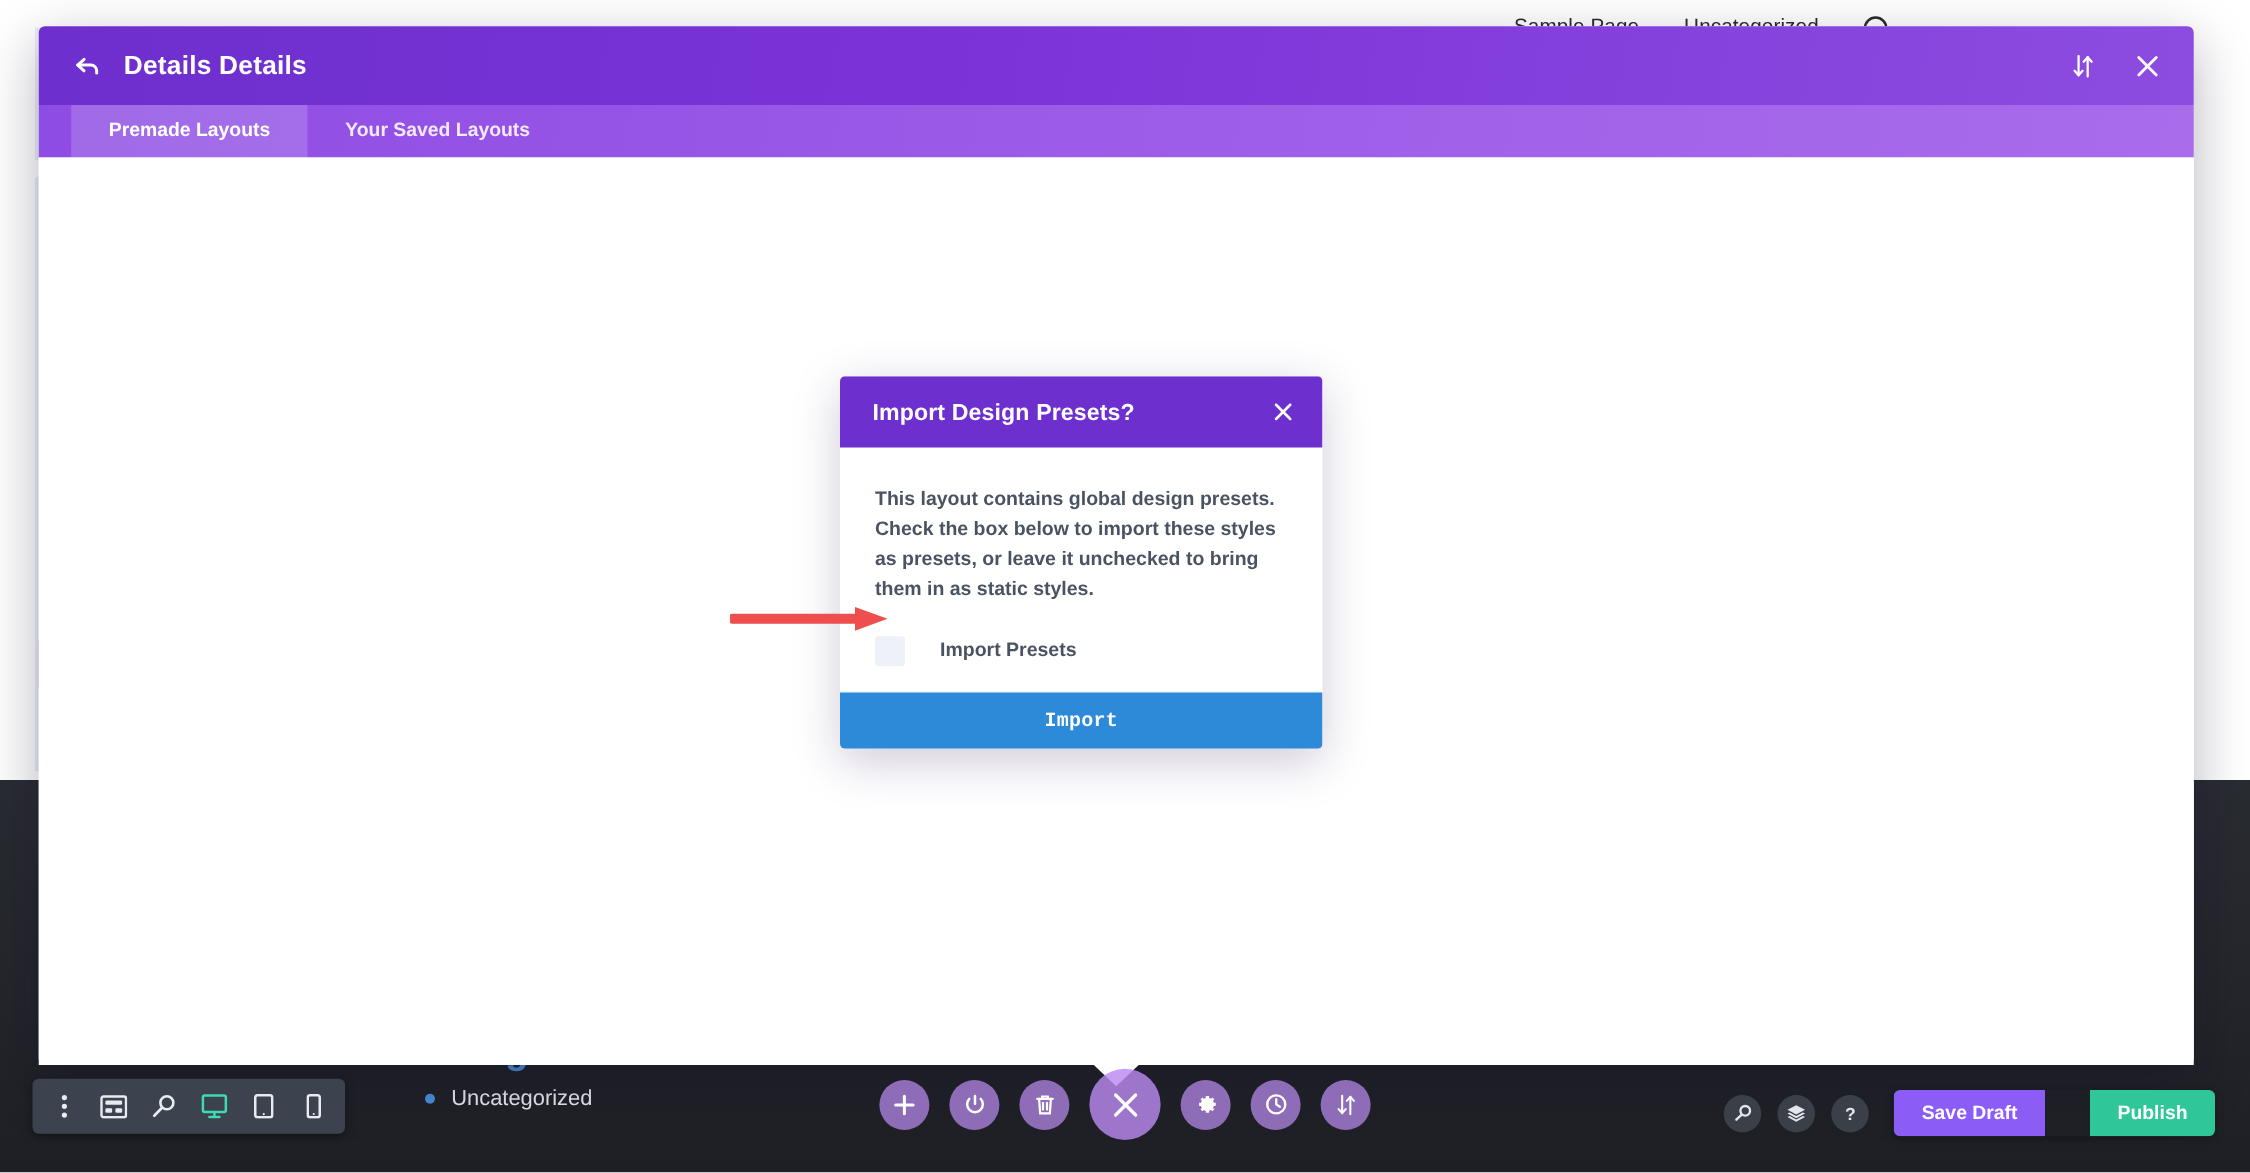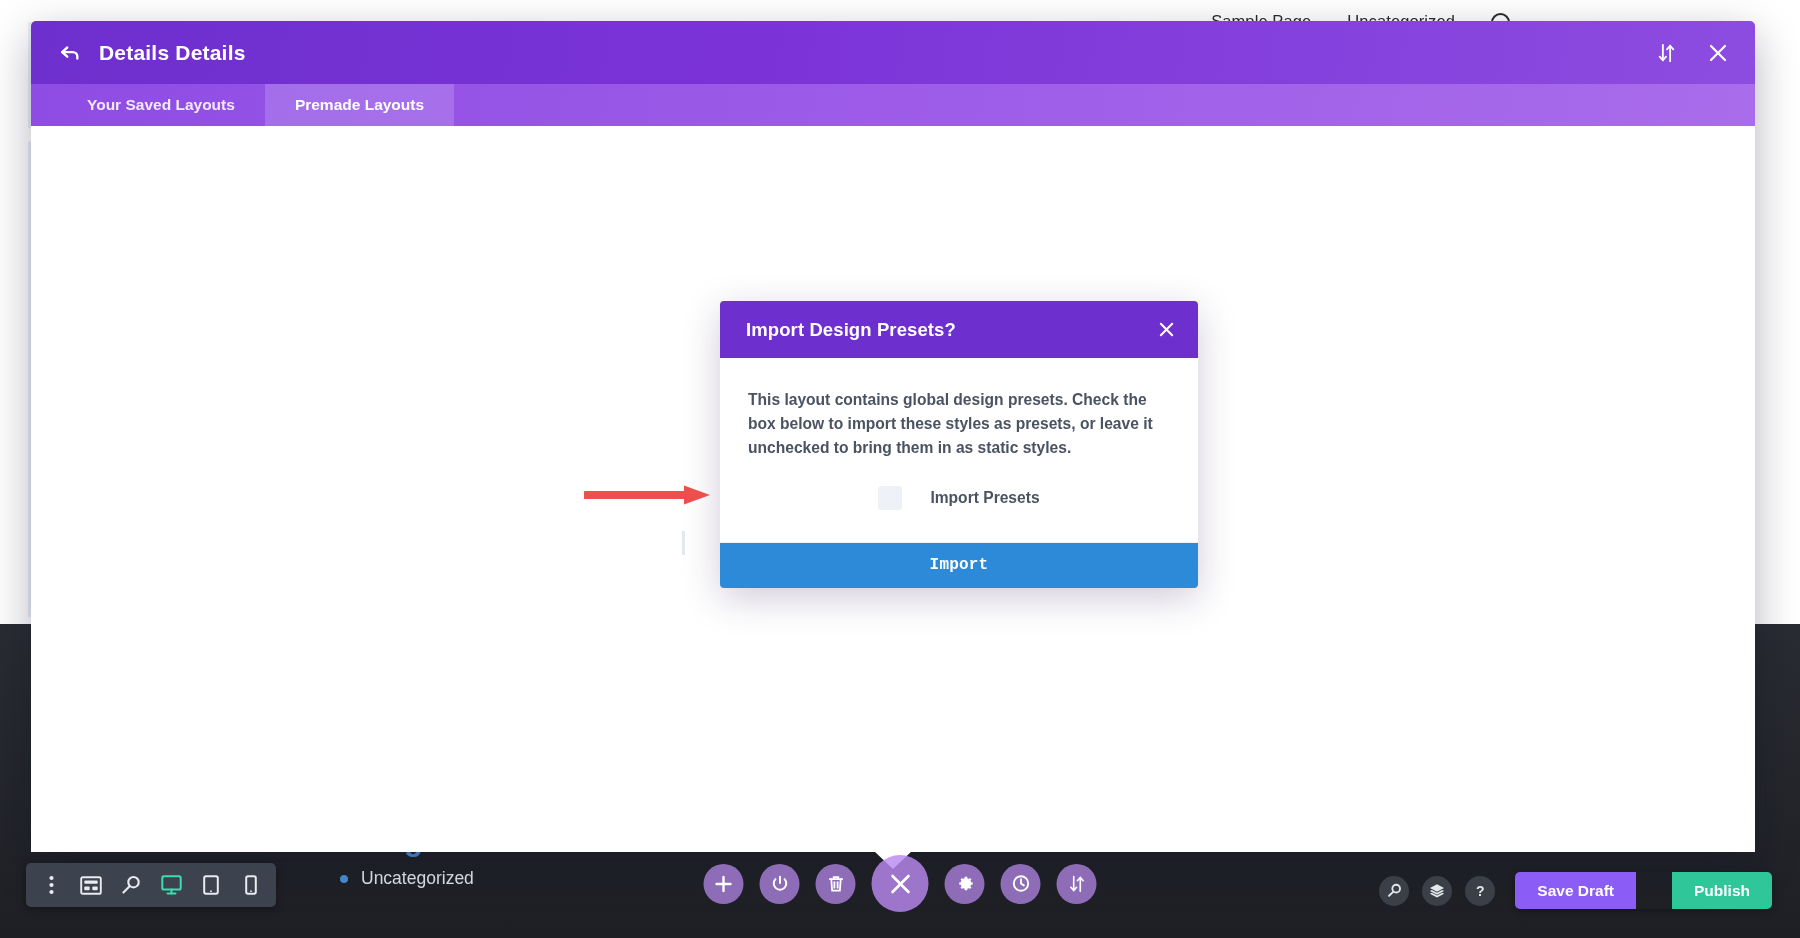--- a/index.html
+++ b/index.html
@@ -225,23 +225,23 @@
     left: 651px;
     top: 405px;
     width: 3px;
     height: 24px;
     background: #e3e8f1;
   }
 
   
   .modal {
     position: absolute;
-    left: 720px;
+    left: 672px;
     top: 301px;
-    width: 478px;
+    width: 386px;
     background: #ffffff;
     border-radius: 4px;
     box-shadow: 0 10px 38px rgba(40,20,80,.22);
     overflow: hidden;
   }
   .modal-header {
     height: 57px;
     background: #6d2fcd;
     display: flex;
     align-items: center;
@@ -254,34 +254,33 @@
     letter-spacing: .1px;
   }
   .modal-close {
     margin-left: auto;
     width: 24px; height: 24px;
     display: flex; align-items: center; justify-content: center;
     color: #ffffff;
     cursor: pointer;
   }
   .modal-body {
-    padding: 30px 28px 32px 28px;
+    padding: 30px 28px 20px 28px;
   }
   .modal-text {
     font-size: 15.6px;
     line-height: 1.53;
     color: #4a5362;
     font-weight: 600;
   }
   .modal-checkrow {
     margin-top: 26px;
     display: flex;
     align-items: center;
     gap: 28px;
-    justify-content: center;
   }
   .checkbox {
     width: 24px; height: 24px;
     background: #eef1f7;
     border-radius: 3px;
     flex: 0 0 24px;
     cursor: pointer;
   }
   .check-label {
     font-size: 15.6px;
@@ -471,22 +470,22 @@
         <span class="hdr-icon-btn">
           <svg width="20" height="20" viewBox="0 0 20 20" fill="none" stroke="#ffffff" stroke-width="2.2" stroke-linecap="round">
             <path d="M3 3 L17 17"></path>
               <path d="M17 3 L3 17"></path>
           </svg>
         </span>
       </div>
     </div>
 
     <div class="panel-tabs">
+      <div class="tab active">Premade Layouts</div>
       <div class="tab">Your Saved Layouts</div>
-      <div class="tab active">Premade Layouts</div>
     </div>
 
     <div class="panel-body">
       <div class="body-artifact"></div>
     </div>
 
     <div class="panel-caret"></div>
   </div>
 
   <div class="modal">

